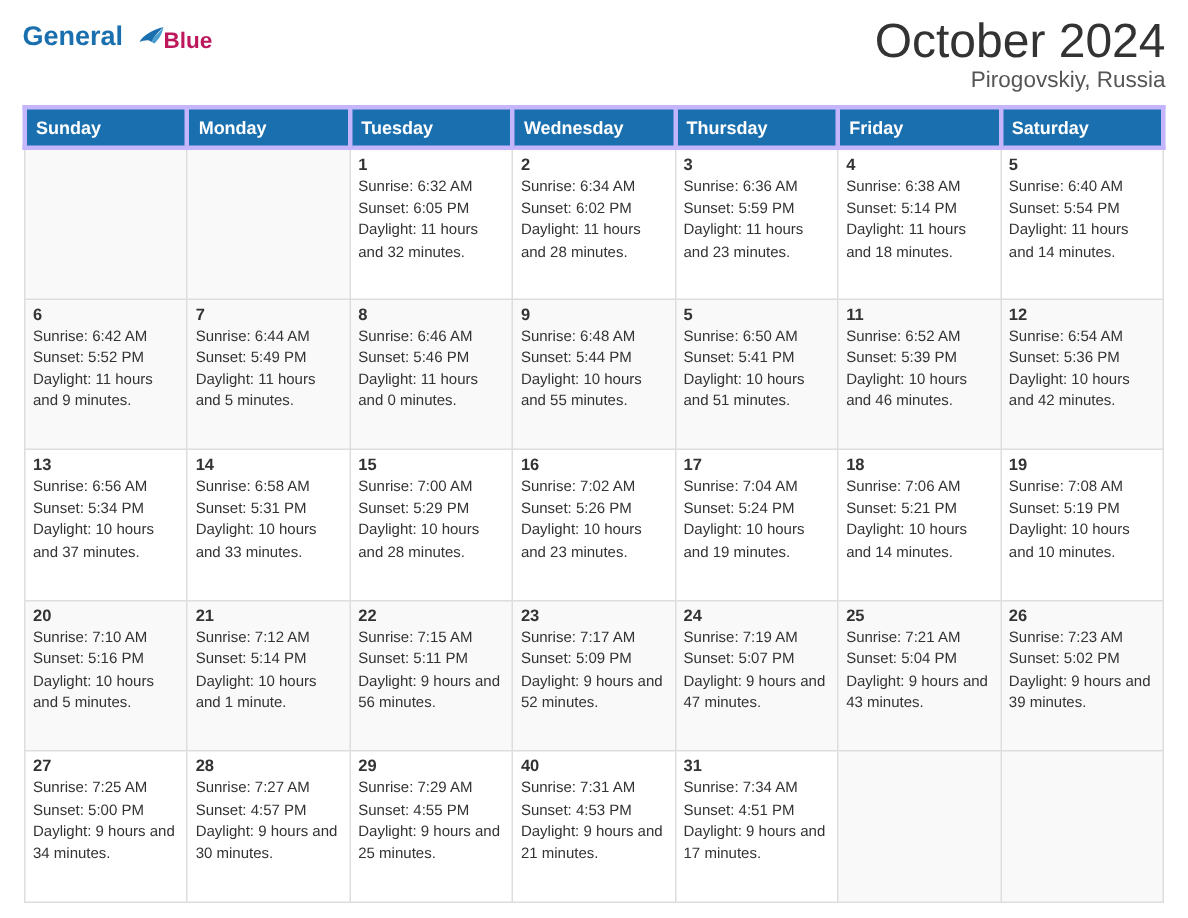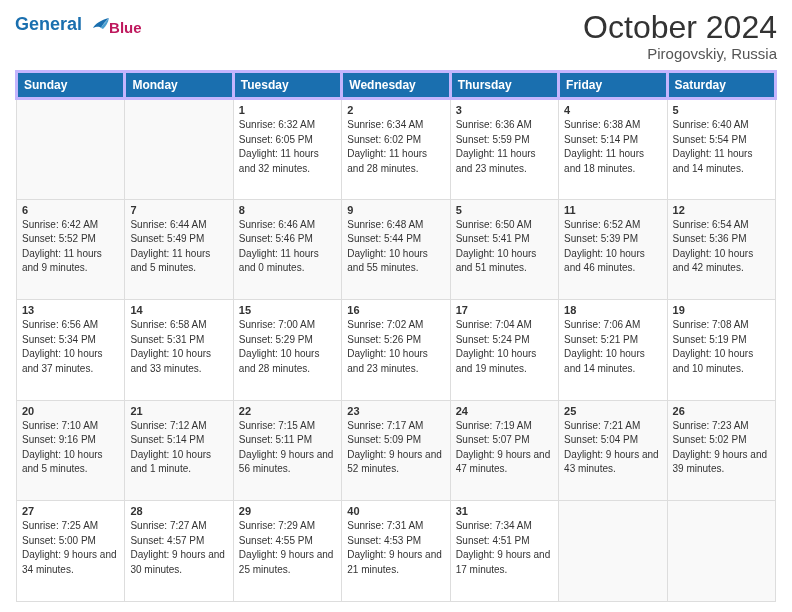--- a/index.html
+++ b/index.html
@@ -286,21 +286,21 @@
           <div>Sunset: 5:19 PM</div>
           <div>Daylight: 10 hours and 10 minutes.</div>
         </div>
       </td>
         </tr>
         <tr>
           <td>
         <span class="day-num">20</span>
         <div class="day-info">
           <div>Sunrise: 7:10 AM</div>
-          <div>Sunset: 9:16 PM</div>
+          <div>Sunset: 5:16 PM</div>
           <div>Daylight: 10 hours and 5 minutes.</div>
         </div>
       </td>
           <td>
         <span class="day-num">21</span>
         <div class="day-info">
           <div>Sunrise: 7:12 AM</div>
           <div>Sunset: 5:14 PM</div>
           <div>Daylight: 10 hours and 1 minute.</div>
         </div>

